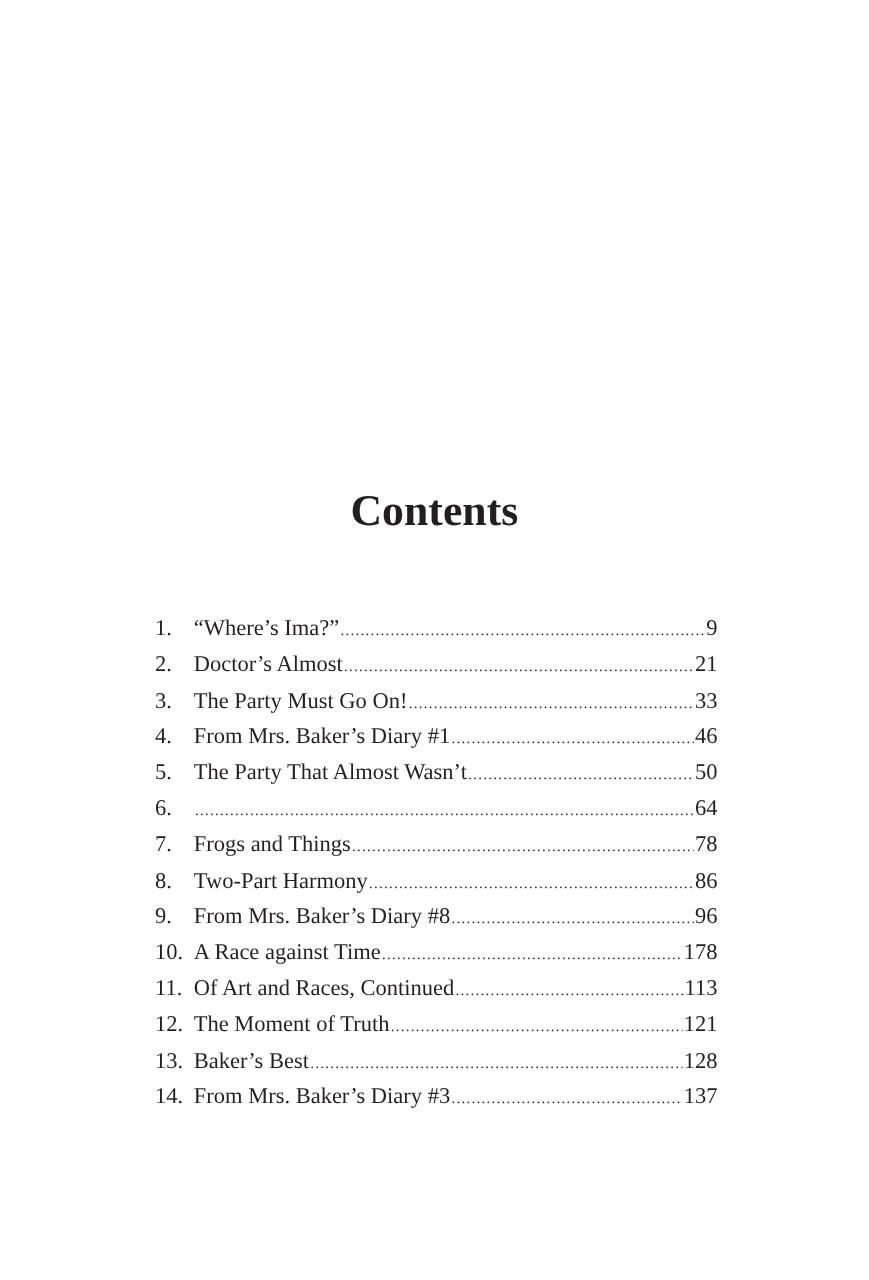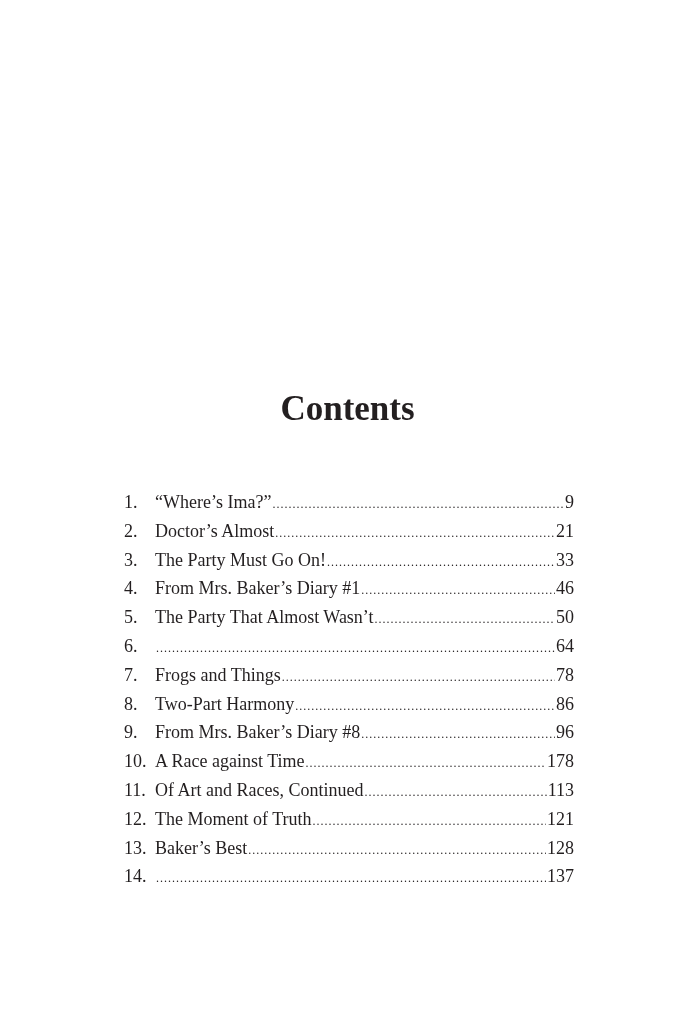--- a/index.html
+++ b/index.html
@@ -144,16 +144,17 @@
     <span class="toc-page">121</span>
   </div>
   <div class="toc-row">
     <span class="toc-num">13.</span>
     <span class="toc-title">Baker’s Best</span>
     <span class="toc-dots"></span>
     <span class="toc-page">128</span>
   </div>
   <div class="toc-row">
     <span class="toc-num">14.</span>
+    <span class="toc-title">From Mrs. Baker’s Diary #3</span>
     <span class="toc-dots"></span>
     <span class="toc-page">137</span>
   </div>
 </div>
 
 </body></html>

